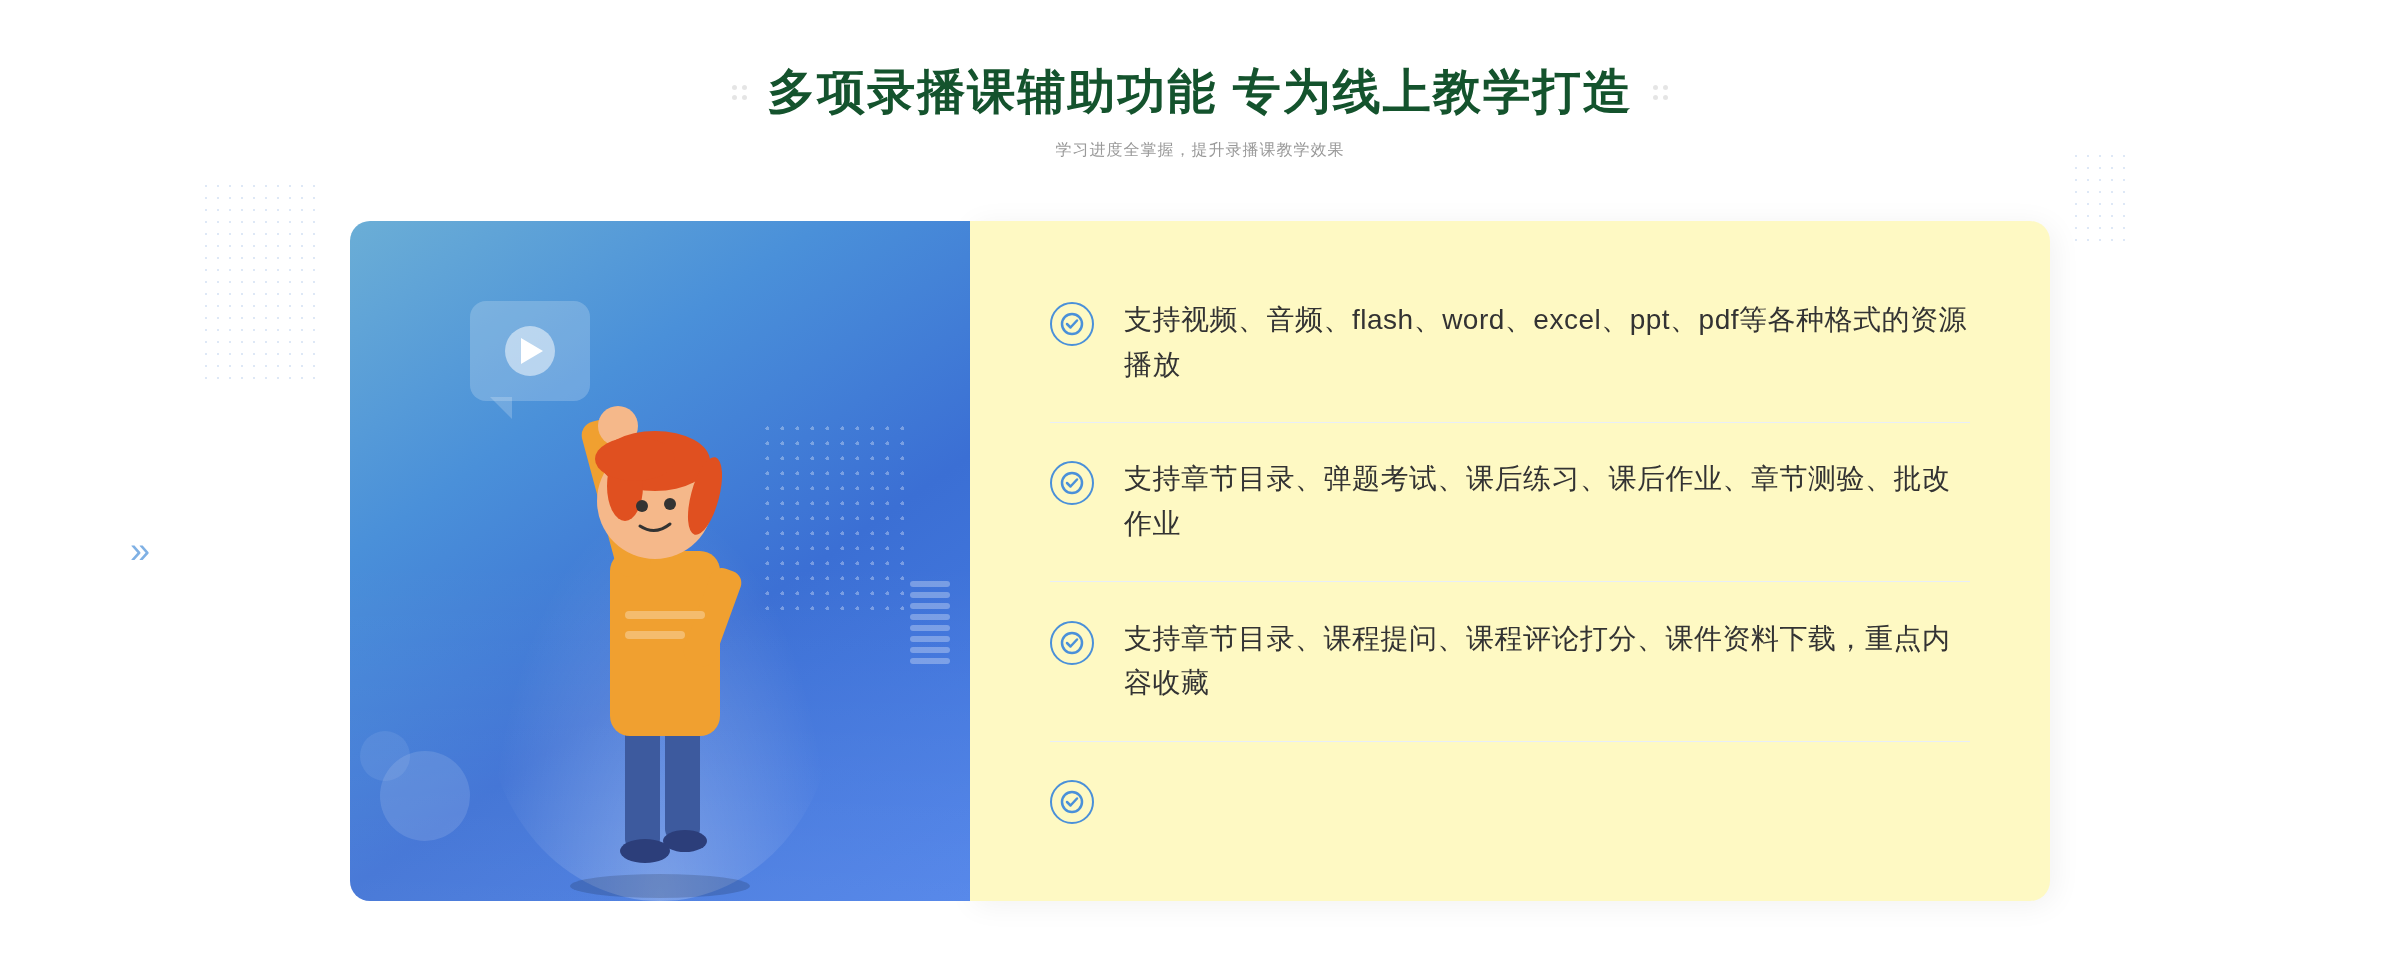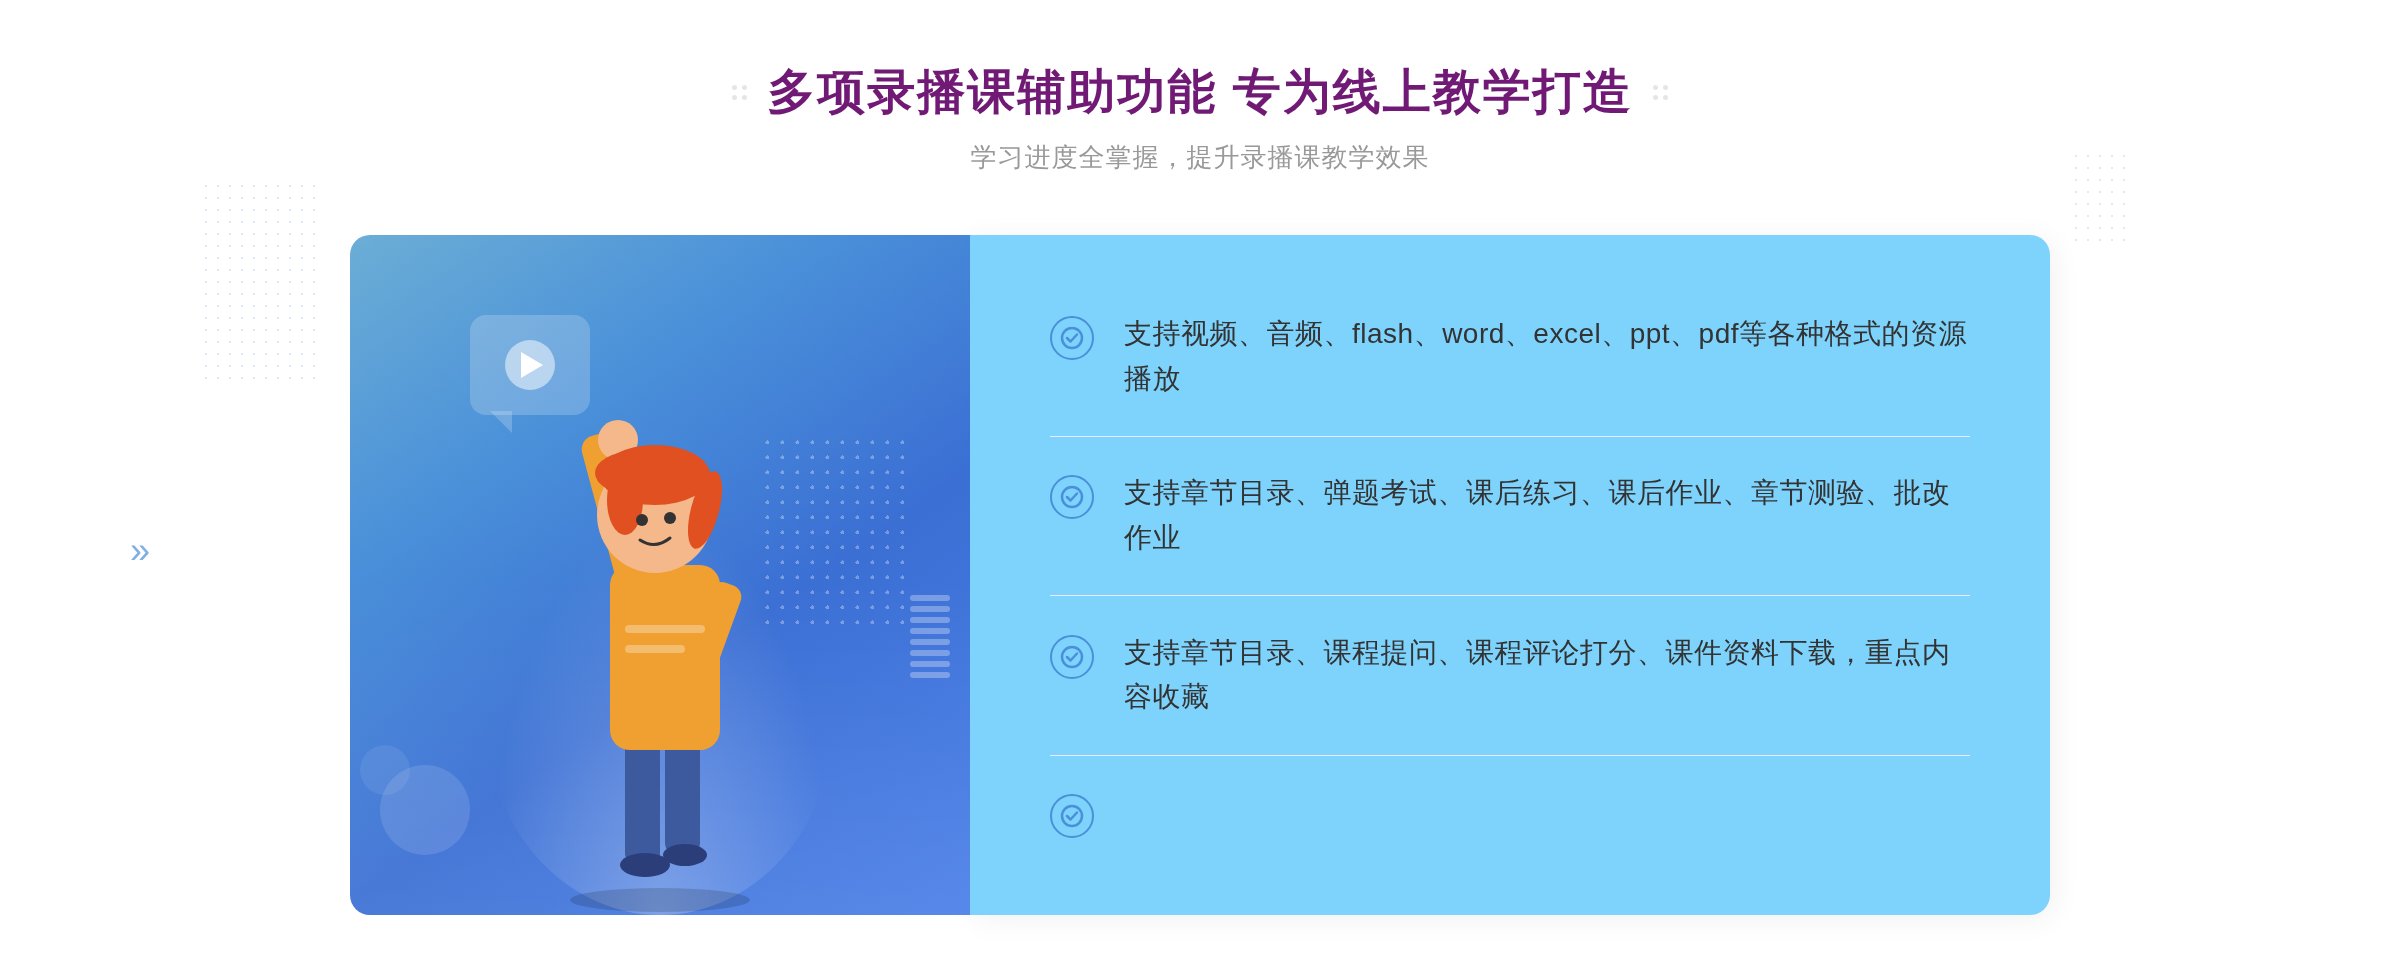--- a/index.html
+++ b/index.html
@@ -92,26 +92,26 @@
       width: 5px;
       height: 5px;
       background: #c0c0c0;
       border-radius: 50%;
       display: block;
     }
 
     .main-title {
       font-size: 48px;
       font-weight: 700;
-      color: #701a75;
+      color: #14532d;
       letter-spacing: 2px;
     }
 
     .subtitle {
-      font-size: 26px;
+      font-size: 16px;
       color: #999999;
       margin-top: 16px;
       letter-spacing: 1px;
     }
 
     
     .content-area {
       display: flex;
       width: 1700px;
       gap: 0;
@@ -253,21 +253,21 @@
       bottom: 0;
       left: 50%;
       transform: translateX(-50%);
       width: 380px;
       height: 560px;
     }
 
     
     .features-panel {
       flex: 1;
-      background: #7dd3fc;
+      background: #fef9c3;
       border-radius: 0 20px 20px 0;
       padding: 50px 80px;
       display: flex;
       flex-direction: column;
       justify-content: space-around;
       box-shadow: 4px 4px 30px rgba(0,0,0,0.06);
     }
 
     .feature-item {
       display: flex;

